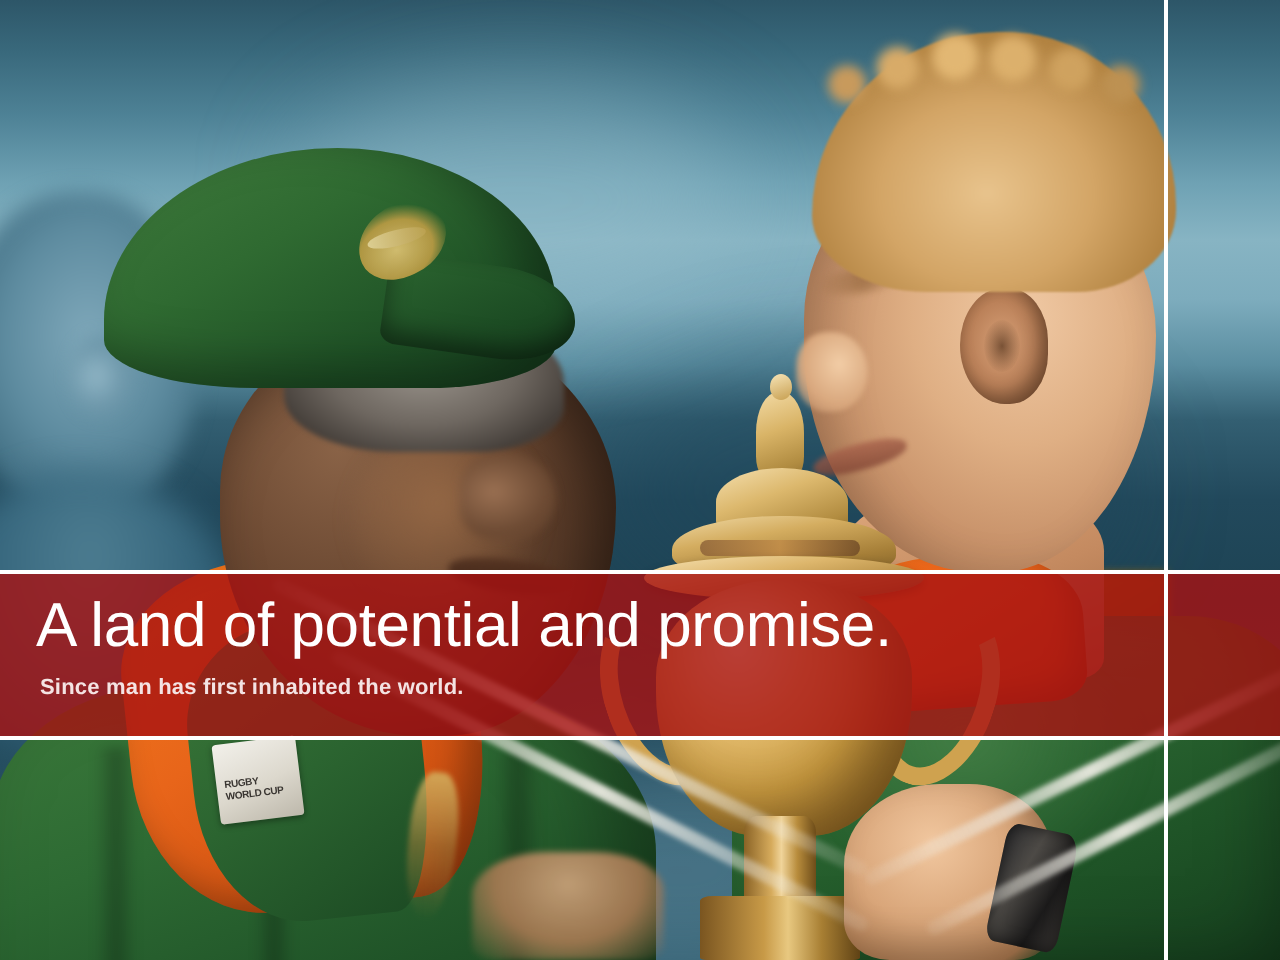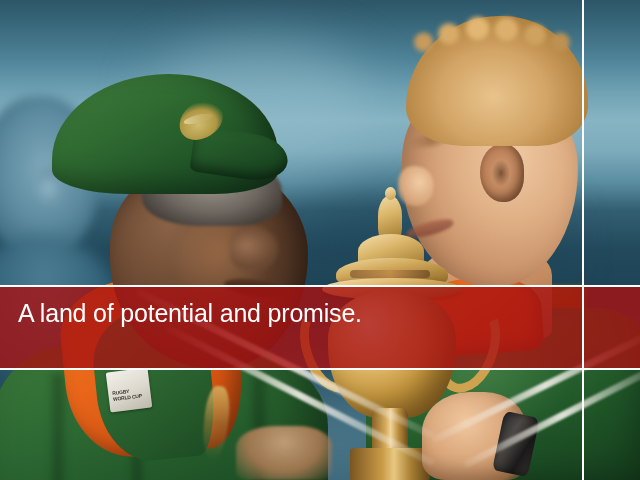--- a/index.html
+++ b/index.html
@@ -479,21 +479,21 @@
     height: 82px;
     background: rgba(167, 18, 18, 0.80);
     z-index: 30;
   }
   .title-text {
     position: absolute;
     left: 18px;
     top: 296px;
     z-index: 35;
     color: #ffffff;
-    font-size: 25px;
+    font-size: 31px;
     line-height: 34px;
     font-weight: 400;
     letter-spacing: -0.2px;
     white-space: nowrap;
     font-family: "Liberation Sans", sans-serif;
   }
   .subtitle-text {
     position: absolute;
     left: 20px;
     top: 337px;
@@ -579,18 +579,19 @@
     <div class="watch"></div>
 
     <div class="rope" style="left:120px; top:360px; width:330px; transform:rotate(26deg);"></div>
     <div class="rope" style="left:150px; top:392px; width:300px; transform:rotate(27deg);"></div>
     <div class="rope" style="left:420px; top:382px; width:250px; transform:rotate(-26deg);"></div>
     <div class="rope" style="left:452px; top:412px; width:220px; transform:rotate(-27deg);"></div>
   </div>
 
   <div class="title-band"></div>
   <div class="title-text">A land of potential and promise.</div>
+  <div class="subtitle-text">Since man has first inhabited the world.</div>
 
   <div class="guide guide-v" style="left:582px;"></div>
   <div class="guide guide-h" style="top:285px;"></div>
   <div class="guide guide-h" style="top:368px;"></div>
 
 </div>
 
 </body></html>

